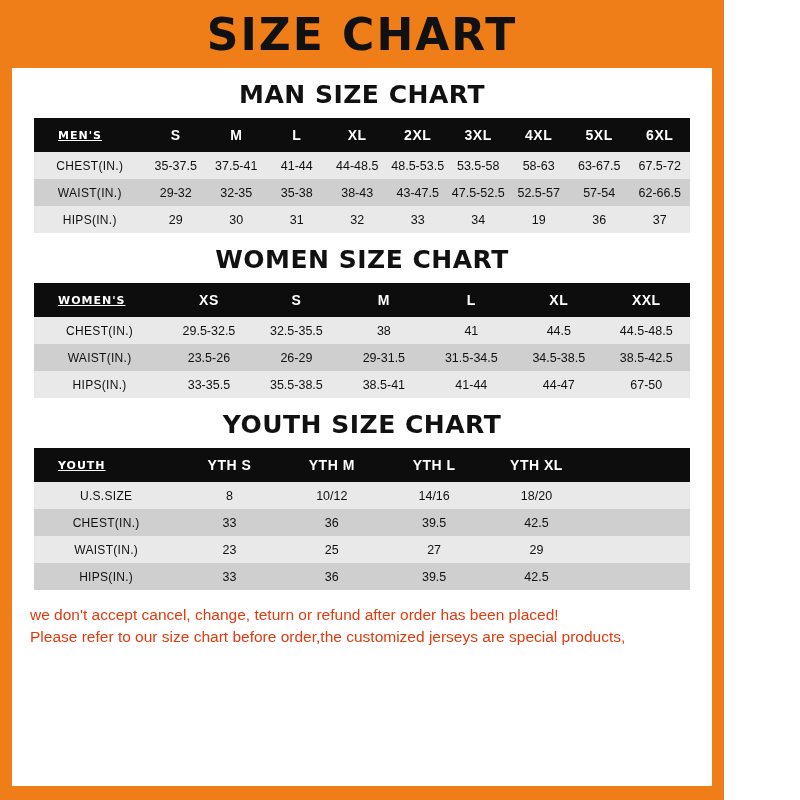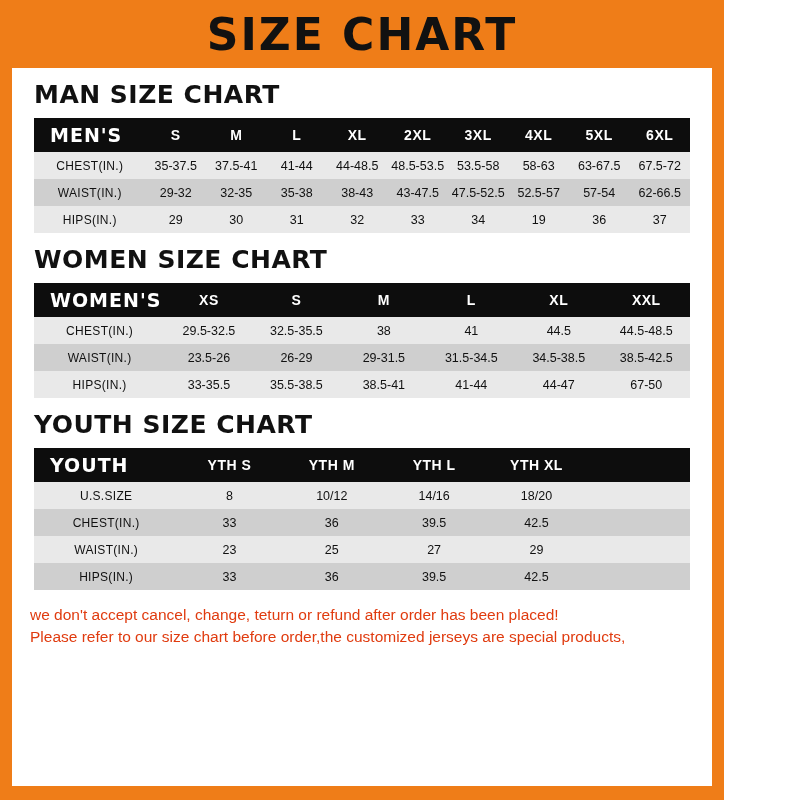--- a/index.html
+++ b/index.html
@@ -35,21 +35,21 @@
     font-family: "DejaVu Sans", sans-serif;
     font-weight: bold;
     font-size: 44px;
     letter-spacing: 2px;
     color: #111111;
   }
   .section {
     padding: 0 22px;
   }
   .section-title {
-    text-align: left;
+    text-align: center;
     font-family: "DejaVu Sans", sans-serif;
     font-weight: bold;
     font-size: 25px;
     color: #111111;
     letter-spacing: 0.5px;
     margin: 12px 0 9px 0;
   }
   table.size-table {
     border-collapse: collapse;
     width: 100%;
@@ -67,24 +67,25 @@
   table.size-table thead th {
     background: #0d0d0d;
     color: #ffffff;
     font-size: 14px;
     font-weight: bold;
     height: 34px;
     letter-spacing: 0.5px;
   }
   table.size-table thead th.row-head {
     text-align: left;
-    padding-left: 16px;
+    padding-left: 24px;
     font-family: "DejaVu Sans", sans-serif;
-    font-size: 19px;
+    font-size: 11px;
     letter-spacing: 1px;
+    text-decoration: underline;
   }
   table.size-table tbody tr.light td {
     background: #e9e9e9;
   }
   table.size-table tbody tr.dark td {
     background: #cfcfcf;
   }
   table.size-table tbody td.row-head {
     font-size: 12px;
     letter-spacing: 0.3px;

